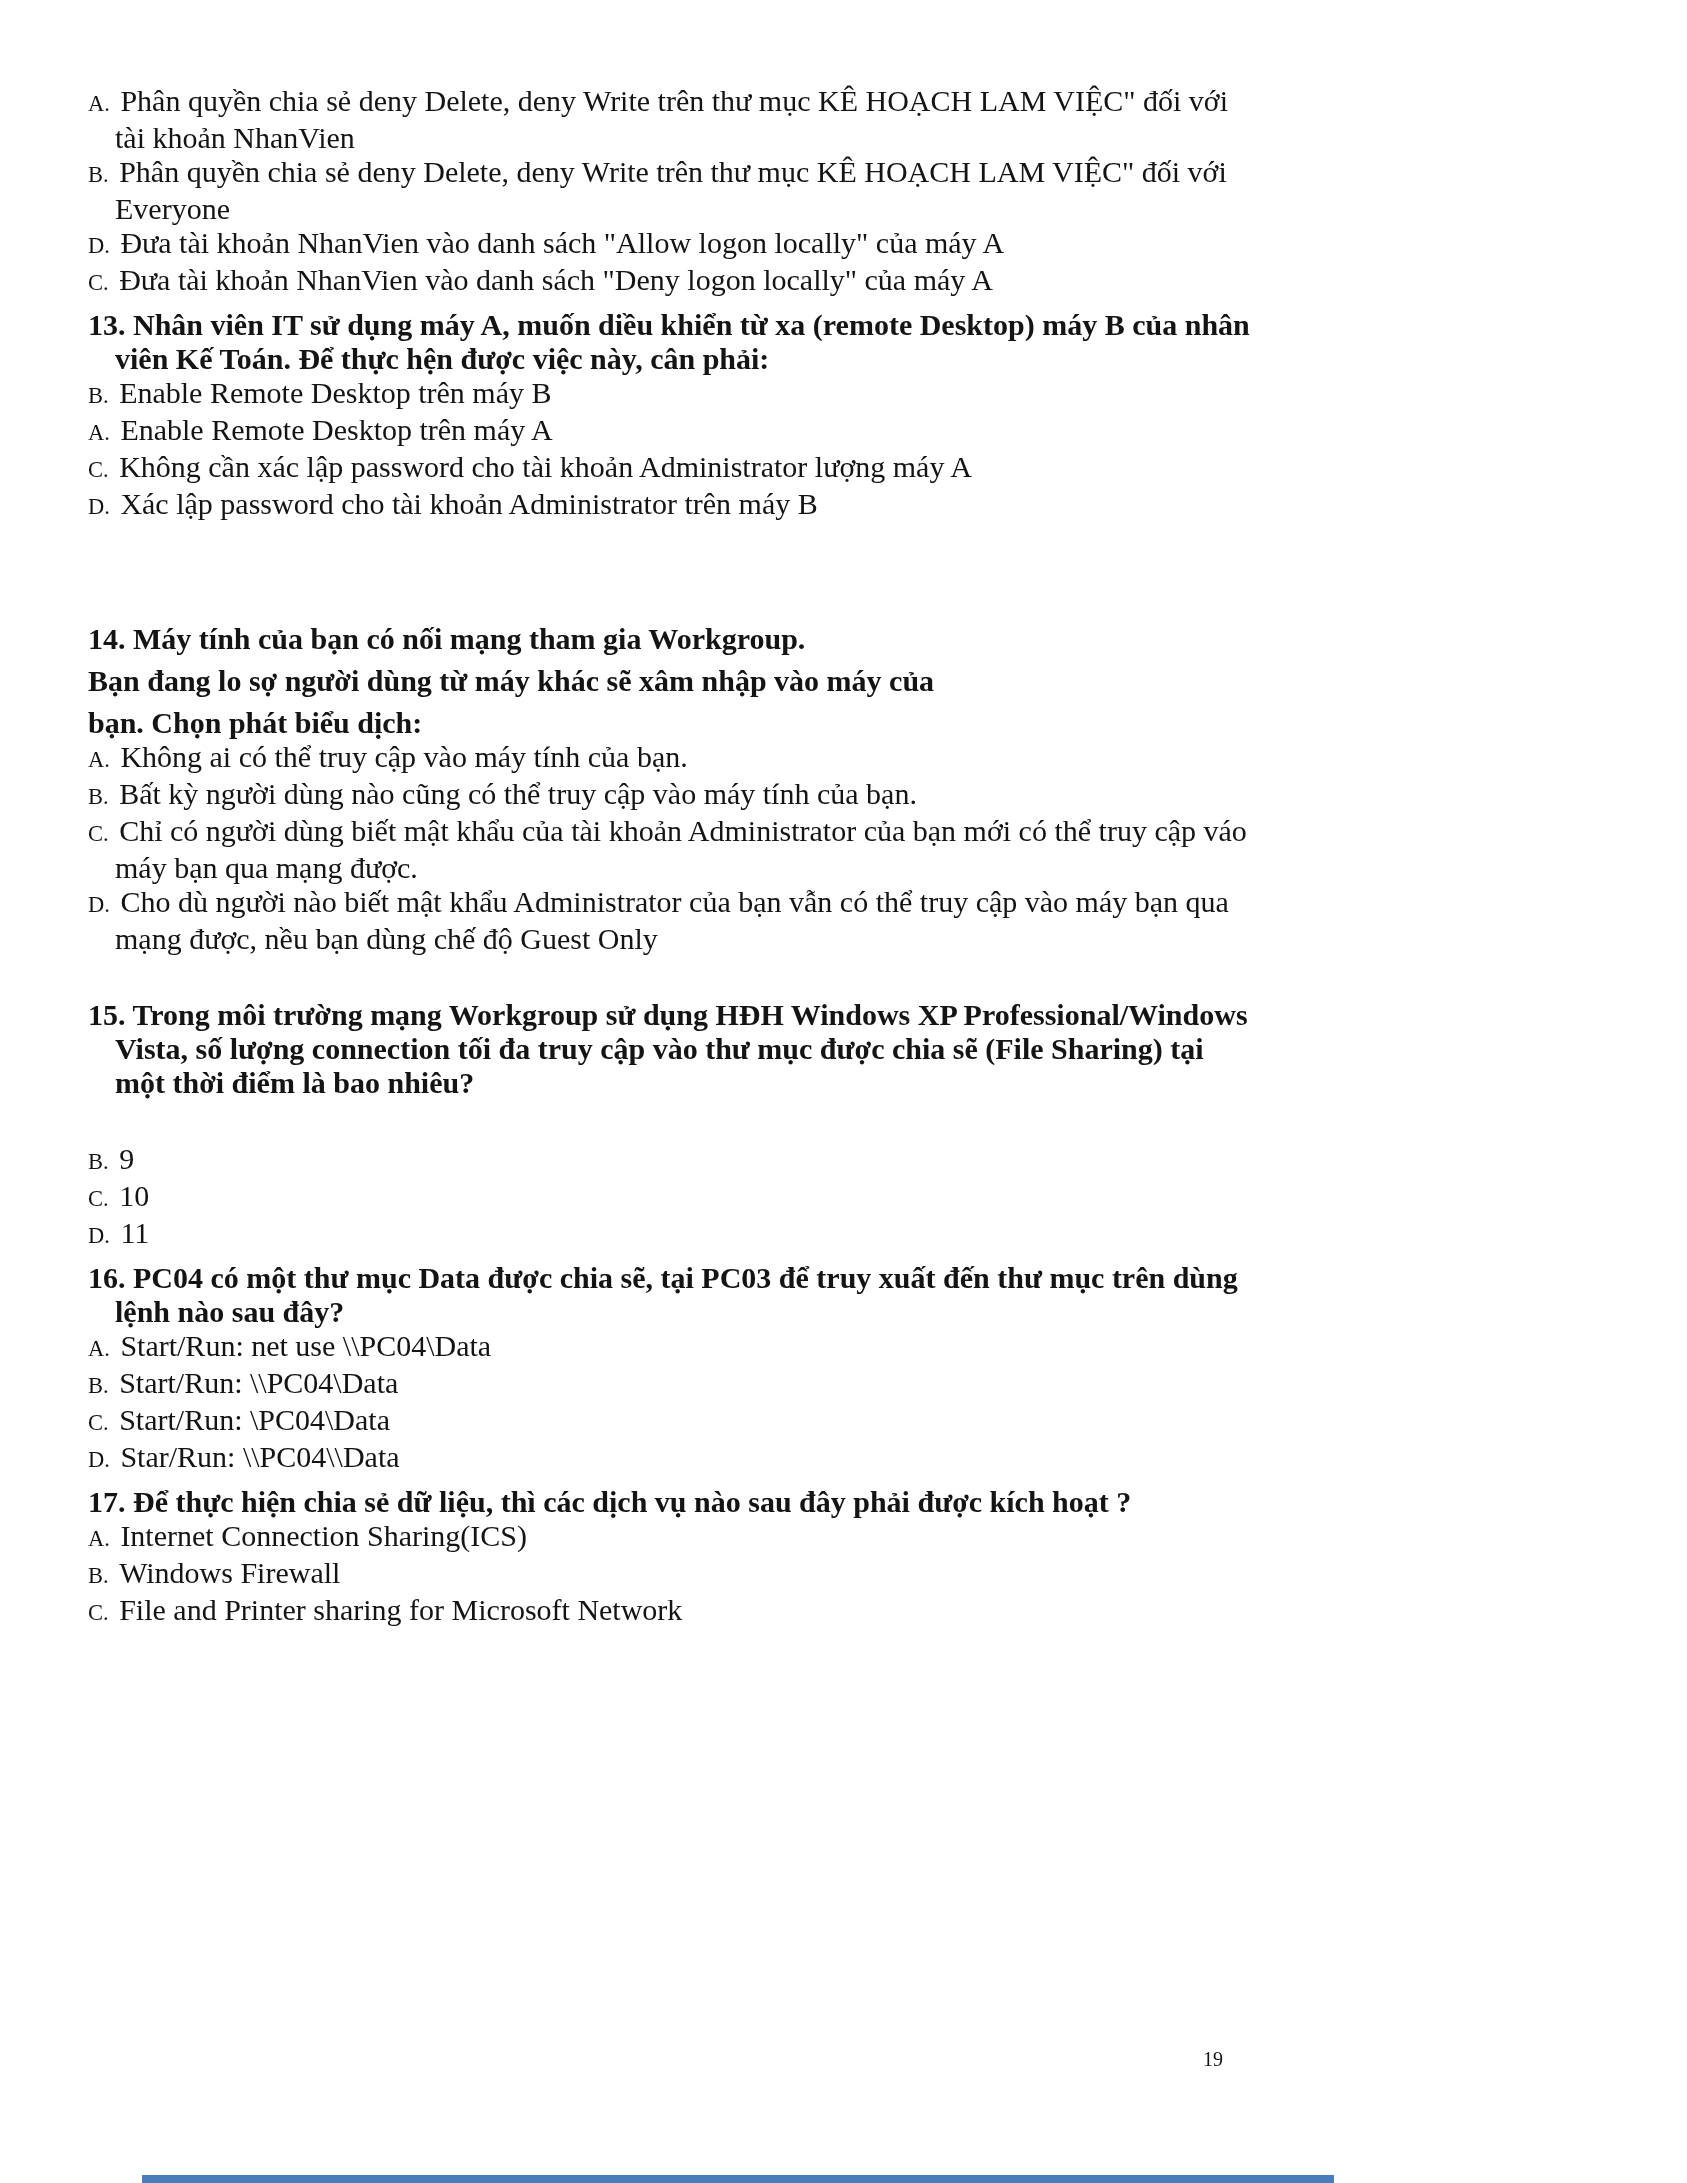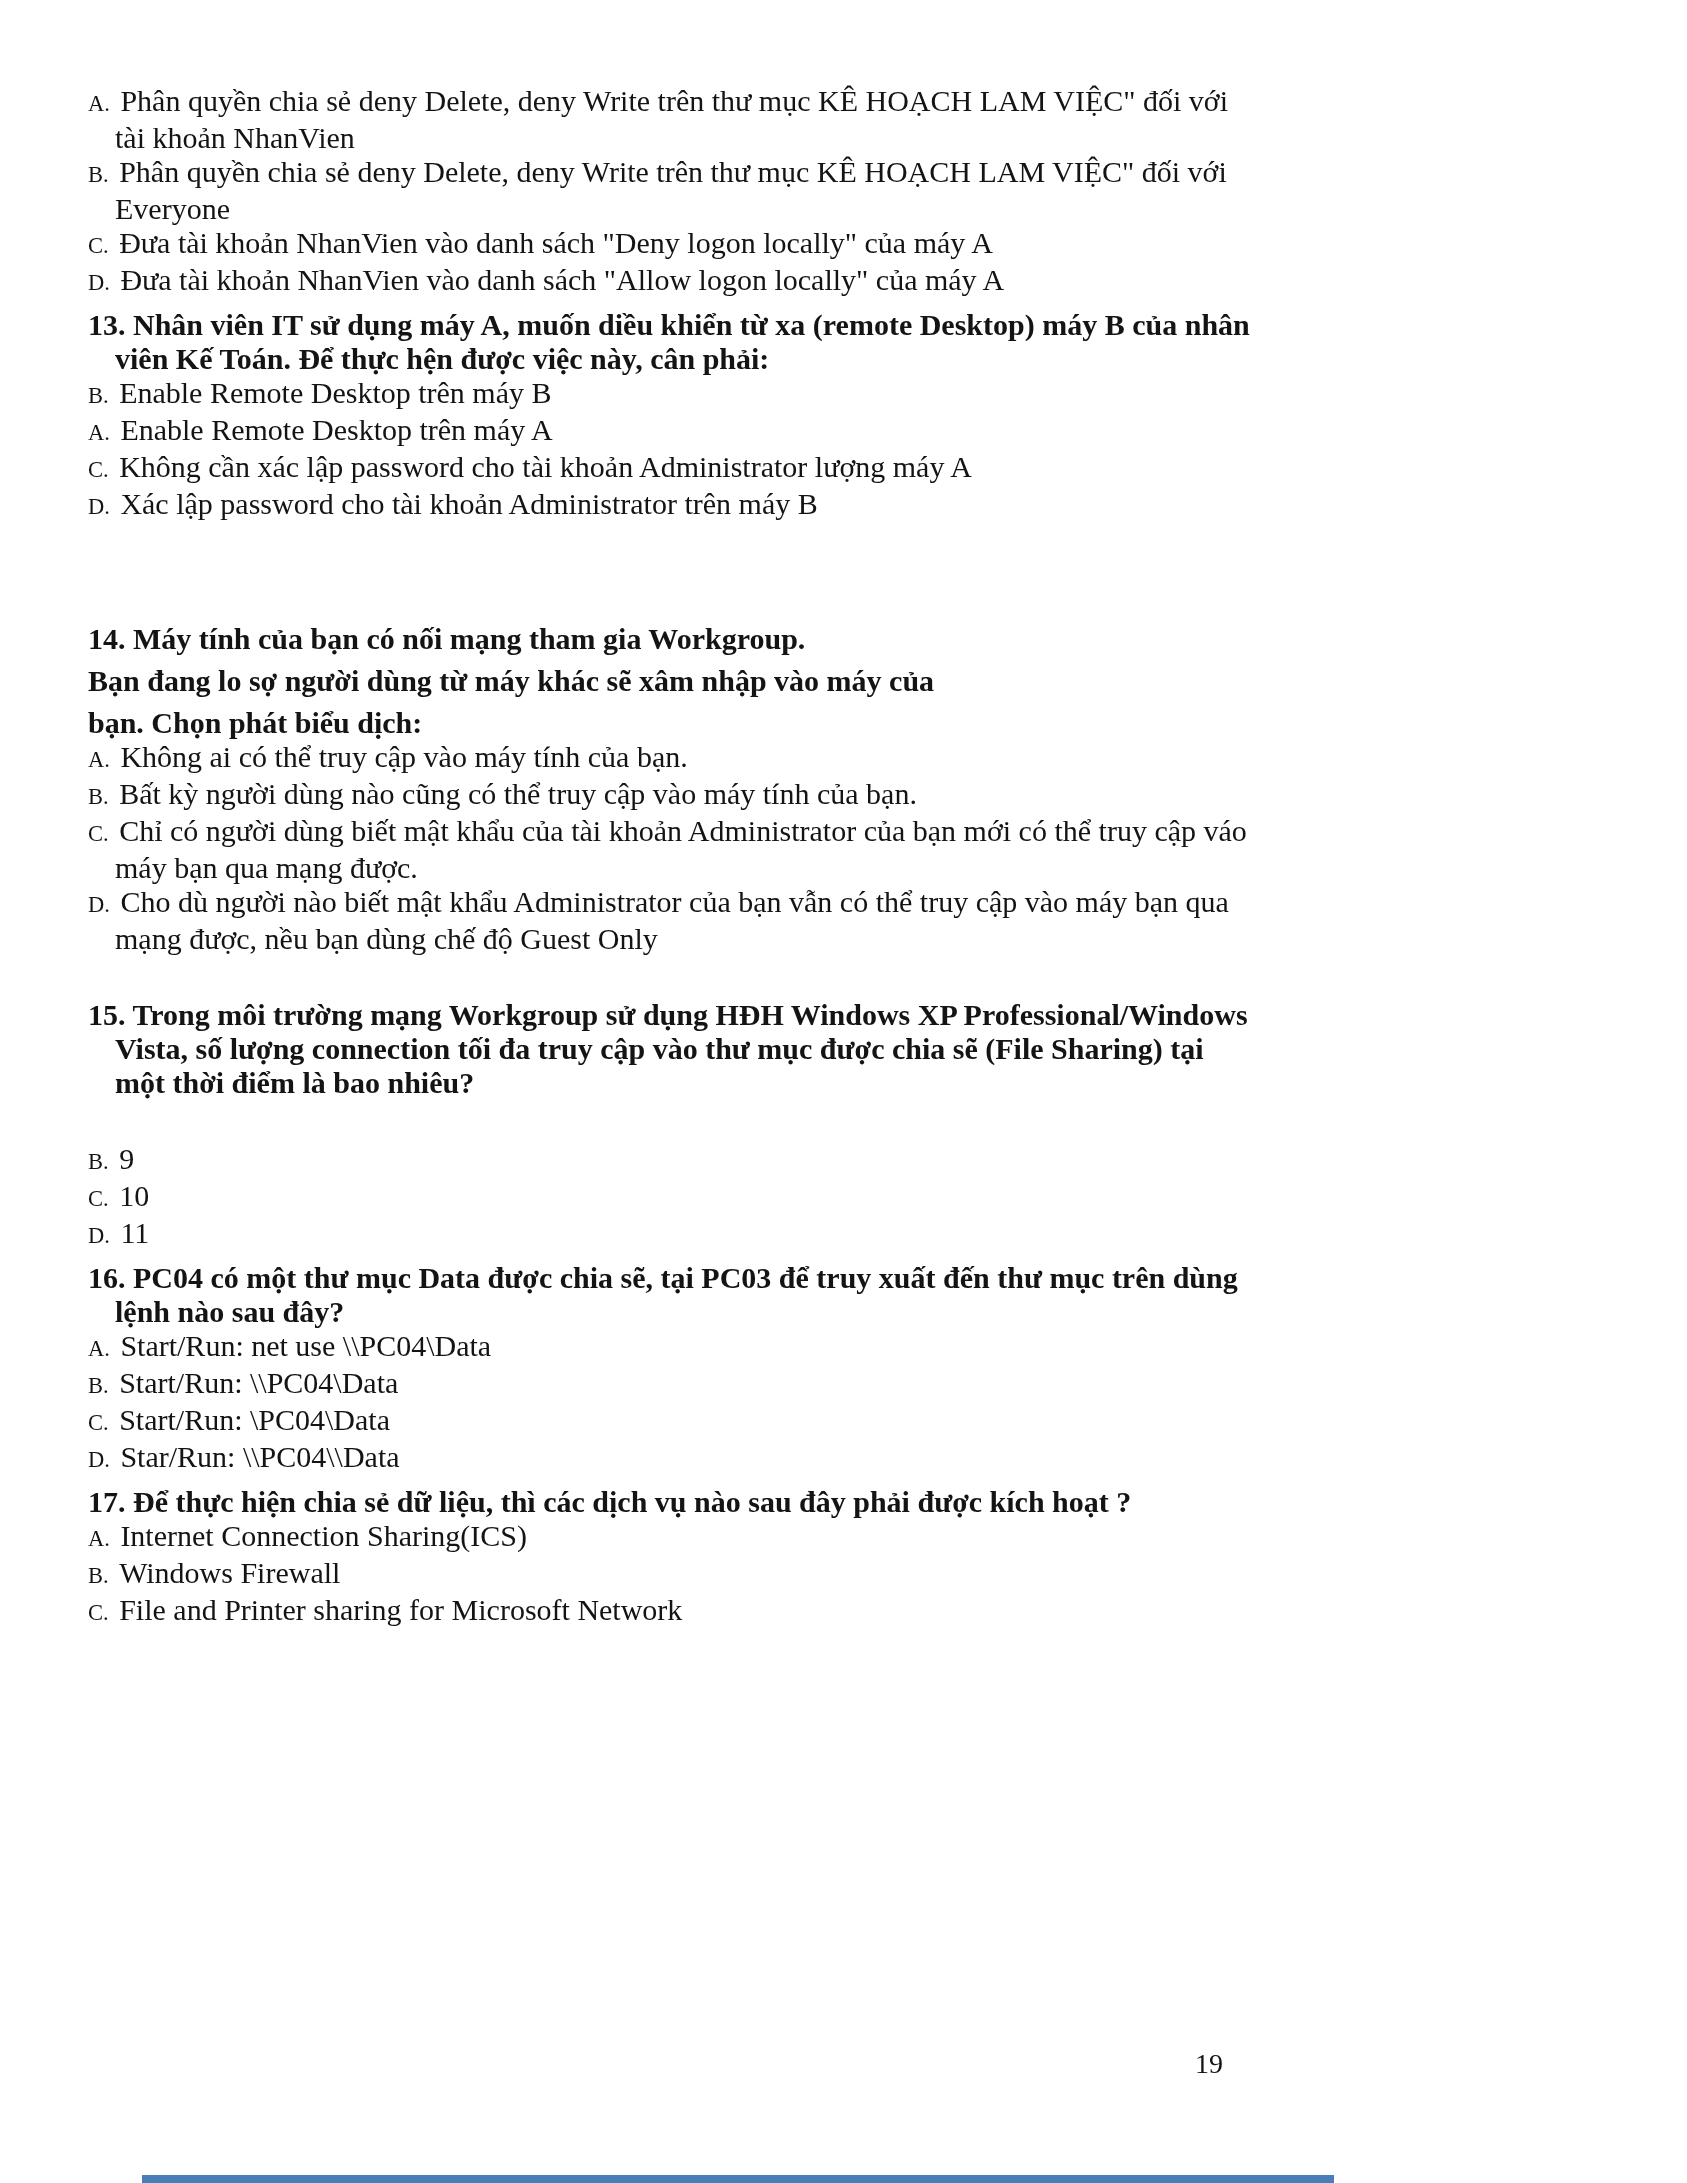--- a/index.html
+++ b/index.html
@@ -27,39 +27,39 @@
   }
   .question { font-weight: bold; margin-top: 8px; }
   .opt .letter {
     font-size: 22.5px;
     margin-right: 10.5px;
   }
   .page-number {
     position: absolute;
     top: 2048px;
     right: 111px;
-    font-size: 28px;
+    font-size: 20px;
   }
   .footer-bar {
     position: absolute;
     left: 142px;
     right: 0;
     bottom: 0;
     height: 8.2px;
   }
 </style>
 </head>
 <body>
 
 <div class="page" style="color: rgb(20, 20, 20);">
   <div class="content" id="document-body">
       <div class="opt hang"><span class="letter">A.</span><span class="opt-text">Phân quyền chia sẻ deny Delete, deny Write trên thư mục KÊ HOẠCH LAM VIỆC" đối với tài khoản NhanVien</span></div>
       <div class="opt hang"><span class="letter">B.</span><span class="opt-text">Phân quyền chia sẻ deny Delete, deny Write trên thư mục KÊ HOẠCH LAM VIỆC" đối với Everyone</span></div>
+      <div class="opt hang"><span class="letter">D.</span><span class="opt-text">Đưa tài khoản NhanVien vào danh sách "Allow logon locally" của máy A</span></div>
       <div class="opt hang"><span class="letter">C.</span><span class="opt-text">Đưa tài khoản NhanVien vào danh sách "Deny logon locally" của máy A</span></div>
-      <div class="opt hang"><span class="letter">D.</span><span class="opt-text">Đưa tài khoản NhanVien vào danh sách "Allow logon locally" của máy A</span></div>
       <div class="question hang">13. Nhân viên IT sử dụng máy A, muốn diều khiển từ xa (remote Desktop) máy B của nhân viên Kế Toán. Để thực hện được việc này, cân phải:</div>
       <div class="opt hang"><span class="letter">B.</span><span class="opt-text">Enable Remote Desktop trên máy B</span></div>
       <div class="opt hang"><span class="letter">A.</span><span class="opt-text">Enable Remote Desktop trên máy A</span></div>
       <div class="opt hang"><span class="letter">C.</span><span class="opt-text">Không cần xác lập password cho tài khoản Administrator lượng máy A</span></div>
       <div class="opt hang"><span class="letter">D.</span><span class="opt-text">Xác lập password cho tài khoản Administrator trên máy B</span></div>
       <div class="spacer" style="height: 90px;"></div>
       <div class="question">14. Máy tính của bạn có nối mạng tham gia Workgroup.</div>
       <div class="question">Bạn đang lo sợ người dùng từ máy khác sẽ xâm nhập vào máy của</div>
       <div class="question">bạn. Chọn phát biểu dịch:</div>
       <div class="opt hang"><span class="letter">A.</span><span class="opt-text">Không ai có thể truy cập vào máy tính của bạn.</span></div>

